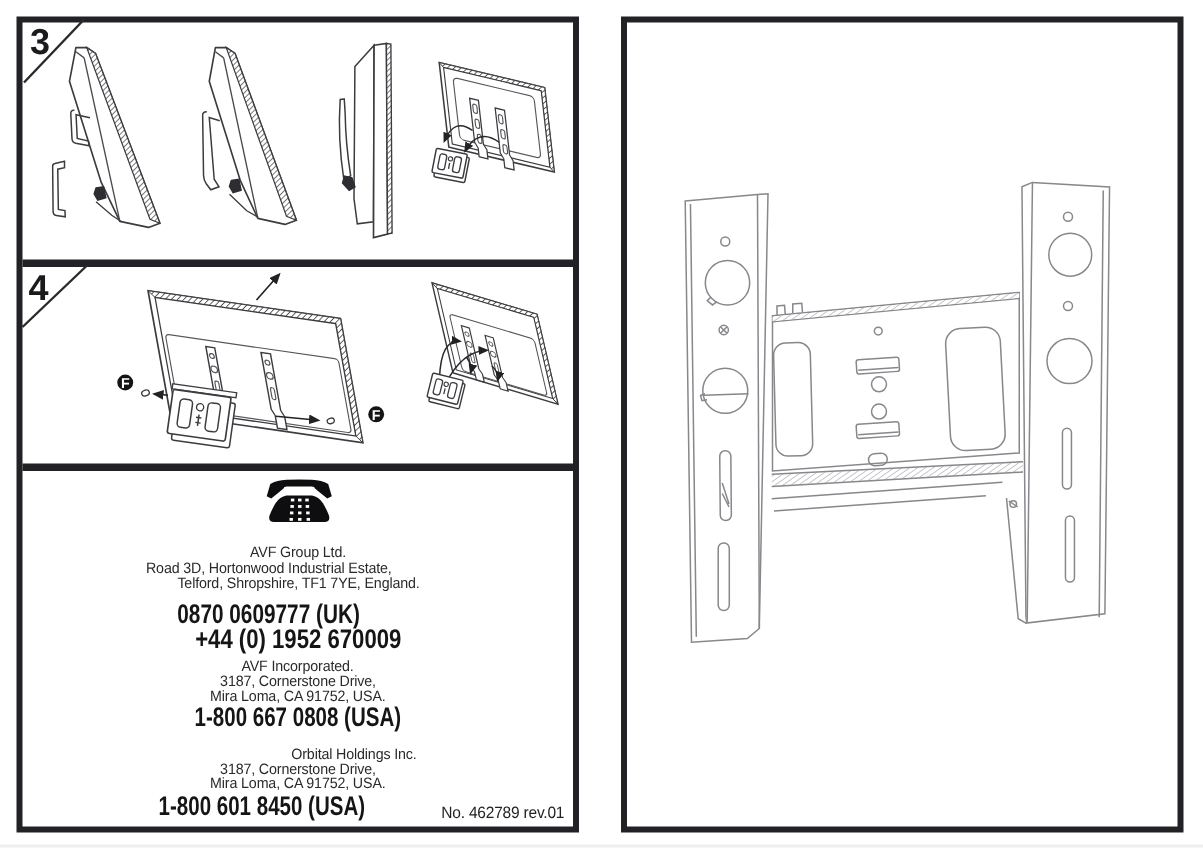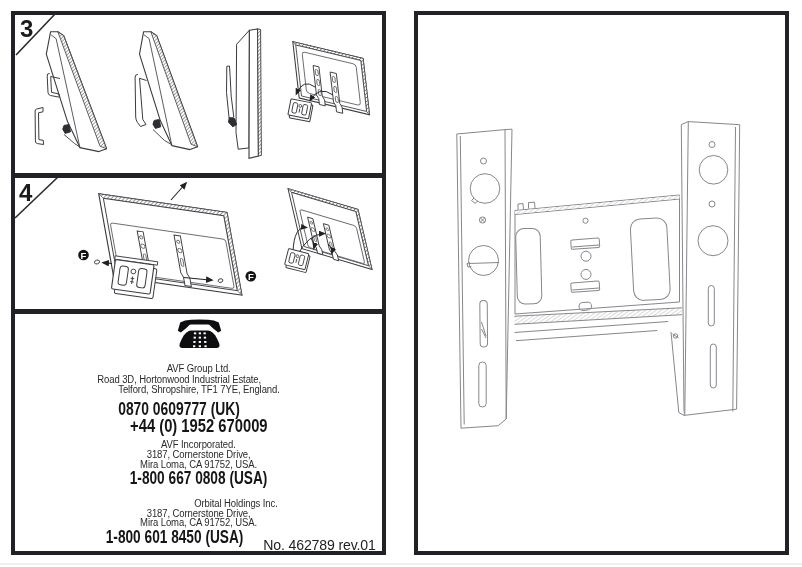--- a/index.html
+++ b/index.html
@@ -238,21 +238,21 @@
 <div class="abs ctr bold" style="left:15px;top:469.5px;width:367px;"><span class="sq" style="transform:scaleX(0.76);">1-800 667 0808 (USA)</span></div>
 
 <div class="abs ctr sm" style="left:15px;top:498.5px;width:442px;"><span class="sq" style="transform:scaleX(0.95);">Orbital Holdings Inc.</span></div>
 
 <div class="abs ctr sm" style="left:15px;top:508.5px;width:367px;"><span class="sq" style="transform:scaleX(0.95);">3187, Cornerstone Drive,</span></div>
 
 <div class="abs ctr sm" style="left:15px;top:518px;width:367px;"><span class="sq" style="transform:scaleX(0.95);">Mira Loma, CA 91752, USA.</span></div>
 
 <div class="abs ctr bold" style="left:15px;top:528.5px;width:319px;"><span class="sq" style="transform:scaleX(0.76);">1-800 601 8450 (USA)</span></div>
 
-<div class="abs" style="left:256px;top:535.5px;width:120px;text-align:right;font-size:15px;letter-spacing:-0.15px;color:#222;"><span style="display:inline-block;transform:scaleX(0.94);transform-origin:100% 50%;">No. 462789 rev.01</span></div>
+<div class="abs" style="left:256px;top:535.5px;width:120px;text-align:right;font-size:11px;letter-spacing:-0.15px;color:#222;"><span style="display:inline-block;transform:scaleX(0.94);transform-origin:100% 50%;">No. 462789 rev.01</span></div>
 
 <svg class="abs" style="left:418px;top:15px;" width="367px" height="536" viewBox="418 15 367 536">
 <defs>
 <pattern id="hm" width="3" height="3" patternUnits="userSpaceOnUse" patternTransform="rotate(55)">
 <rect width="3" height="3" fill="#ffffff"></rect>
 <line x1="0" y1="0" x2="0" y2="3" stroke="#a2a2a6" stroke-width="0.8"></line>
 </pattern>
 </defs>
 <g stroke="#87878c" fill="none" stroke-width="1">
 

